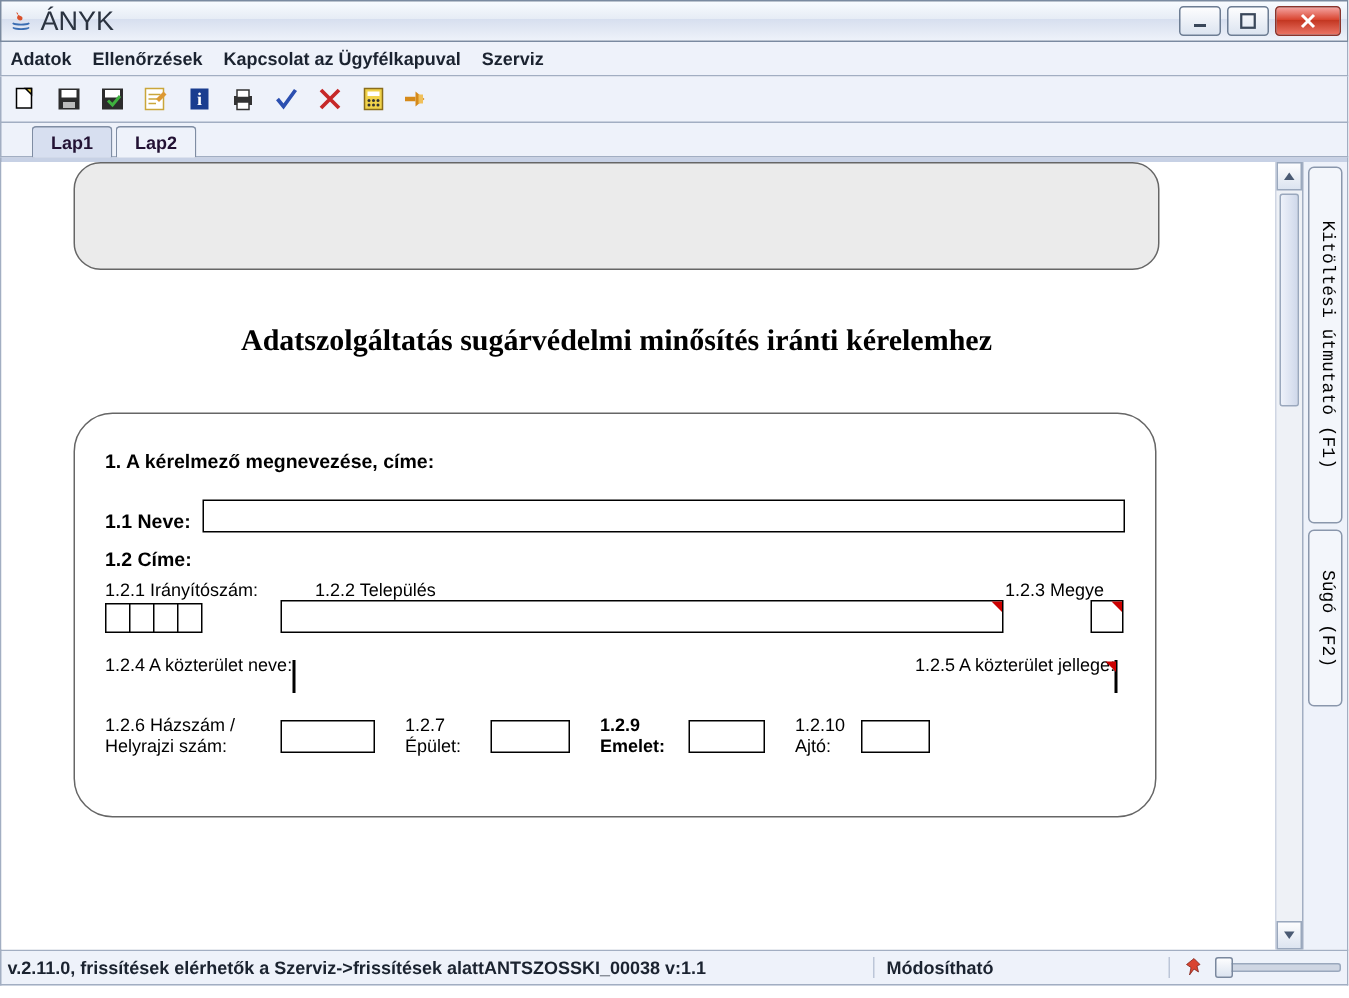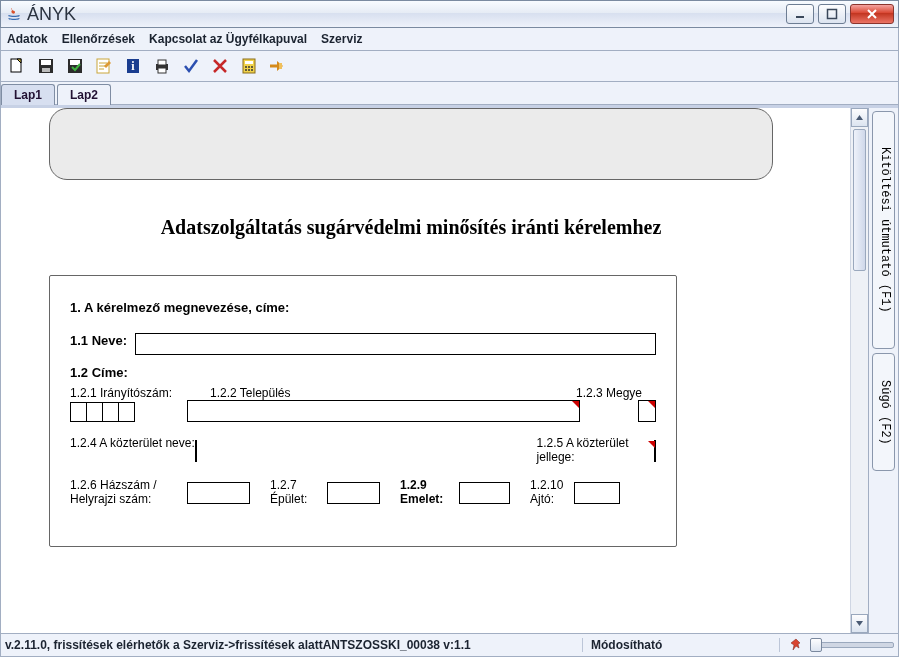--- a/index.html
+++ b/index.html
@@ -25,21 +25,21 @@
   .menubar .item { cursor:default; }
 
   
   .toolbar { height:30px; background:#eef2fa; border:1px solid #a2aec2; border-top:none;
     display:flex; align-items:center; padding-left:6px; gap:9px; }
   .tb { width:20px; height:22px; display:flex; align-items:center; justify-content:center;
     cursor:default; }
 
   
   .tabstrip { height:22px; background:#eef2fa; border:1px solid #a2aec2; border-top:none;
-    display:flex; align-items:flex-end; padding-left:0; }
+    display:flex; align-items:flex-end; padding-left:20px; }
   .tab { border:1px solid #7f8da3; border-bottom:none; background:#eef2fa;
     padding:3px 12px 3px; margin-right:2px; border-radius:3px 3px 0 0; font-weight:bold;
     color:#213; position:relative; top:1px; cursor:default; }
   .tab.active { background:#d7dff0; }
 
   .tabstrip-bottom { height:3px; background:#c7d1e5; border-left:1px solid #a2aec2;
     border-right:1px solid #a2aec2; }
 
   
   .workspace { position:relative; height:525px; border:1px solid #a2aec2; border-top:none;
@@ -47,24 +47,24 @@
   .scrollpane { flex:1 1 auto; position:relative; overflow:hidden; background:#fff; }
 
   .page { position:absolute; left:10px; top:0; width:800px; background:#fff; }
 
   .emptybox { margin-left:38px; margin-top:0; width:722px; height:70px;
     border:1px solid #666; border-radius:18px; background:#ebebeb; }
 
   .doc-title { text-align:center; font-family:"Times New Roman", serif; font-weight:bold;
     font-size:20px; margin:36px 0 36px; }
 
-  .formbox { margin-left:38px; width:628px; border:1px solid #666; border-radius:2px;
+  .formbox { margin-left:38px; width:722px; border:1px solid #666; border-radius:26px;
     padding:24px 20px 40px; box-sizing:border-box; }
   .formbox .sect { font-weight:bold; font-size:13px; margin-bottom:18px; }
-  .row { display:flex; align-items:flex-start; margin-bottom:10px; }
+  .row { display:flex; align-items:flex-end; margin-bottom:10px; }
   .lbl { font-weight:bold; font-size:13px; }
   .wideinput { flex:1; height:20px; border:1px solid #000; margin-left:8px; }
   .sublabels { display:flex; margin-top:6px; font-size:12px;justify-content:flex-end; }
   .postal { display:flex; margin-top:2px; }
   .postal .cell { width:15px; height:18px; border:1px solid #000; border-right:none; }
   .postal .cell:last-child { border-right:1px solid #000; }
   .town { height:20px; border:1px solid #000; margin-left:52px; width:480px; position:relative; }
   .corner::after { content:""; position:absolute; right:0; top:0; border-top:7px solid #c00;
     border-left:7px solid transparent; }
   .megye { height:20px; width:20px; border:1px solid #000; margin-left:18px; position:relative; }

